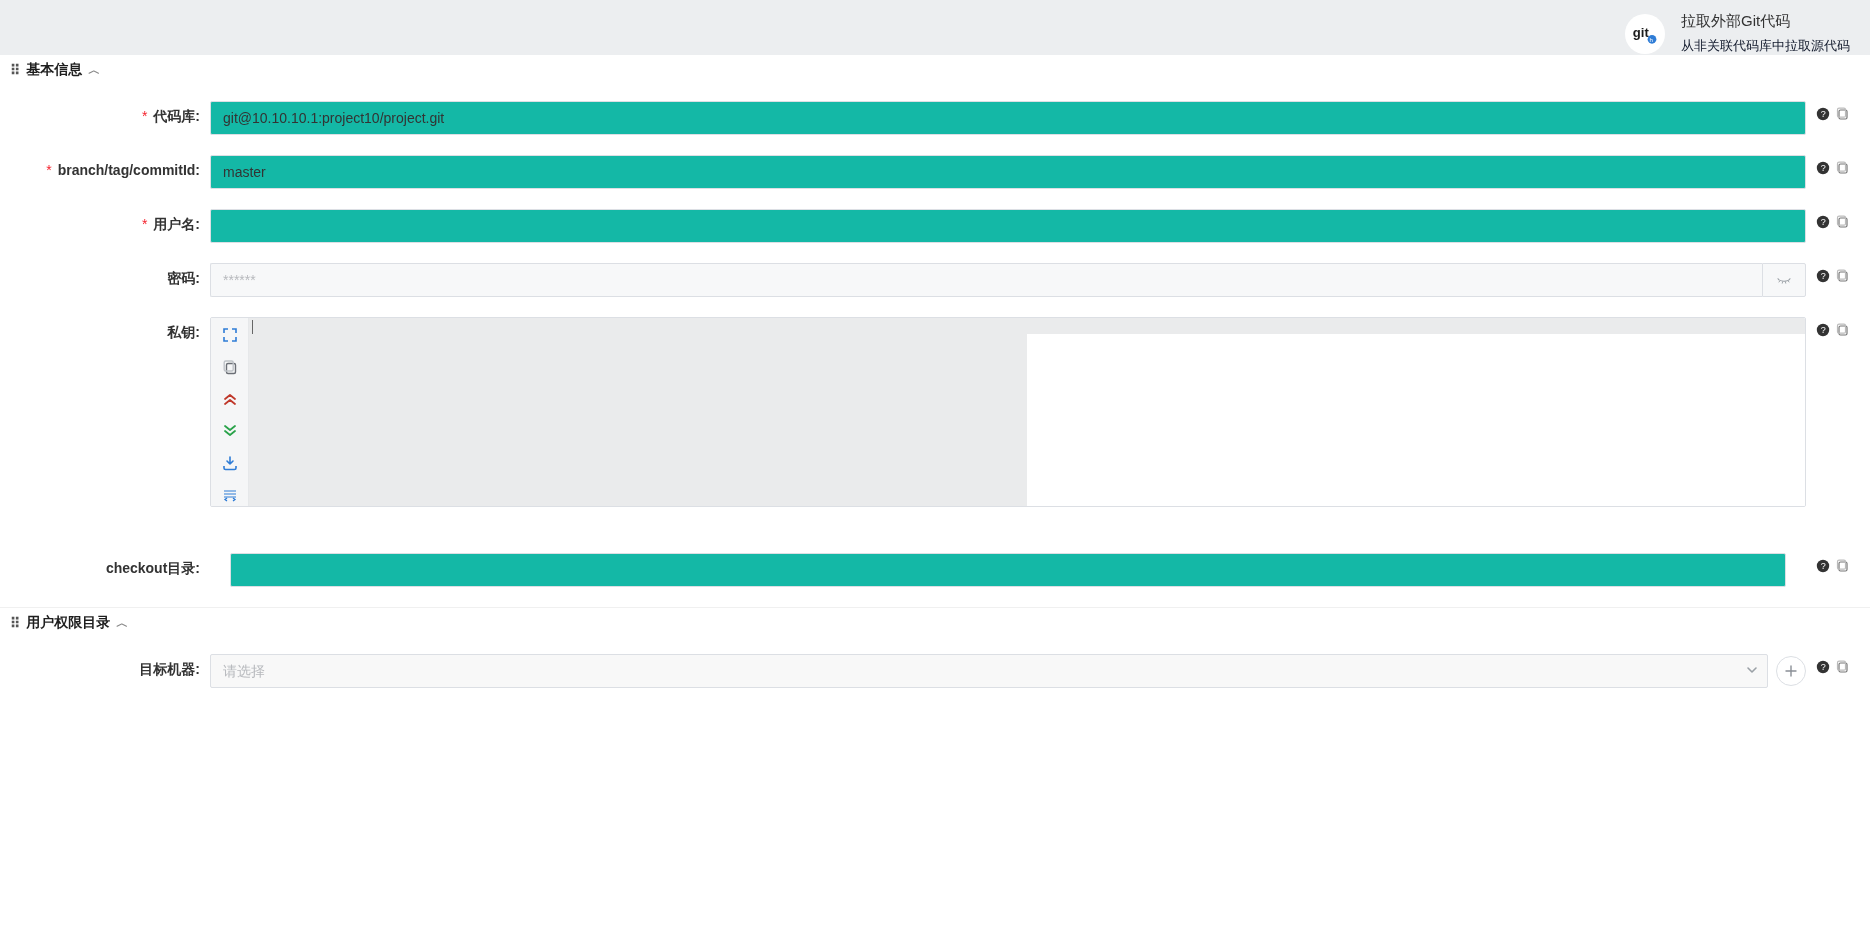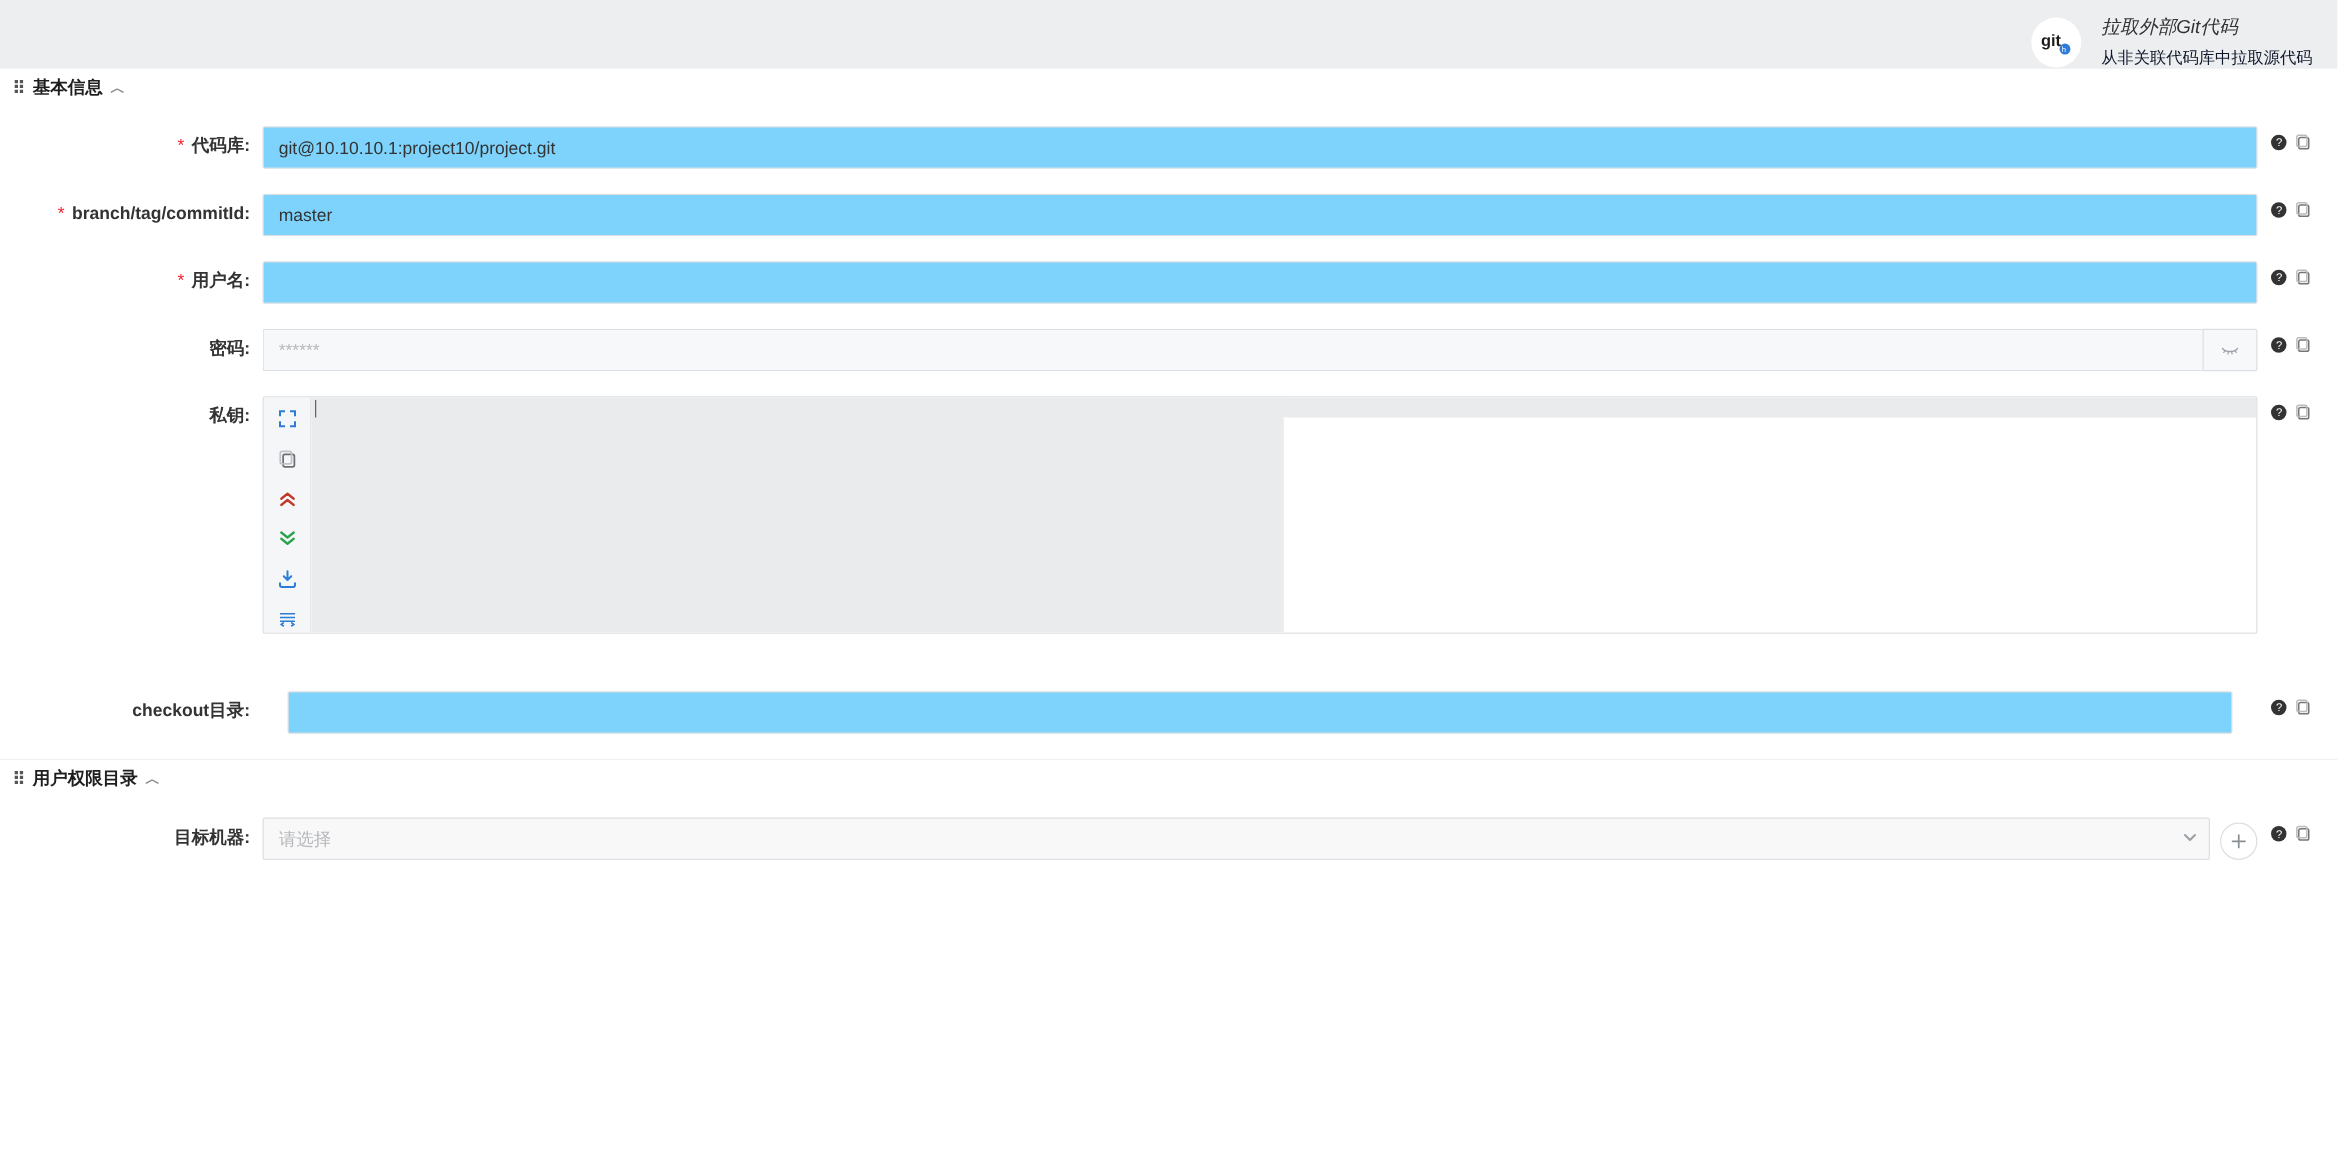--- a/index.html
+++ b/index.html
@@ -20,21 +20,21 @@
     justify-content: flex-end;
   }
   .header-icon {
     width: 40px; height: 40px;
     background: #fff;
     border-radius: 50%;
     display:flex; align-items:center; justify-content:center;
     margin-top: 4px;
   }
   .header-icon svg { width: 28px; height: 28px; }
-  .header-texts .title { font-size: 15px; color: #333; margin-bottom: 6px; margin-top:2px;font-style:italic;}
+  .header-texts .title { font-size: 15px; color: #333; margin-bottom: 6px; margin-top:2px;}
   .header-texts .subtitle { font-size: 13px; color: #0f172a; }
 
   
   .section {
     border-bottom: 1px solid #f0f0f0;
   }
   .section-head {
     display:flex; align-items:center;
     padding: 6px 10px;
     font-size: 14px;
@@ -78,21 +78,21 @@
   .side-cell .help svg, .side-cell .copy svg { width:14px; height:14px; }
 
   .text-input {
     width: 100%;
     height: 34px;
     border: 1px solid #dcdfe4;
     border-radius: 2px;
     padding: 0 12px;
     font-size: 14px;
     color:#333;
-    background:#7dd3fc;
+    background:#14b8a6;
     outline:none;
   }
   .text-input[readonly] { background:#f8f8f8; color:#999; }
   .text-input::placeholder { color:#b7b9bd; }
 
   
   .pw-group { display:flex; width:100%; }
   .pw-group .text-input { flex:1; border-right:none; border-top-right-radius:0; border-bottom-right-radius:0; background:#f7f8f9;}
   .pw-btn {
     width: 44px;
@@ -145,21 +145,21 @@
     left:0;
   }
   .ed-caret {
     position:absolute; top:2px; left:3px; width:1px; height:14px; background:#666;
   }
   .editor.top-highlight .ed-topband {
     position:absolute; left:0; right:0; top:0; height:16px; background:#eaebec;
   }
 
   
-  .select-group { display:flex; width:100%; gap:8px; align-items:flex-end; }
+  .select-group { display:flex; width:100%; gap:8px; align-items:center; }
   .select-input {
     flex:1;
     position:relative;
   }
   .select-input .text-input { padding-right: 28px; color:#b7b9bd;}
   .select-caret {
     position:absolute; right:10px; top:50%; transform:translateY(-50%);
     color:#999;
   }
   .select-caret svg { width:12px; height:12px; }

